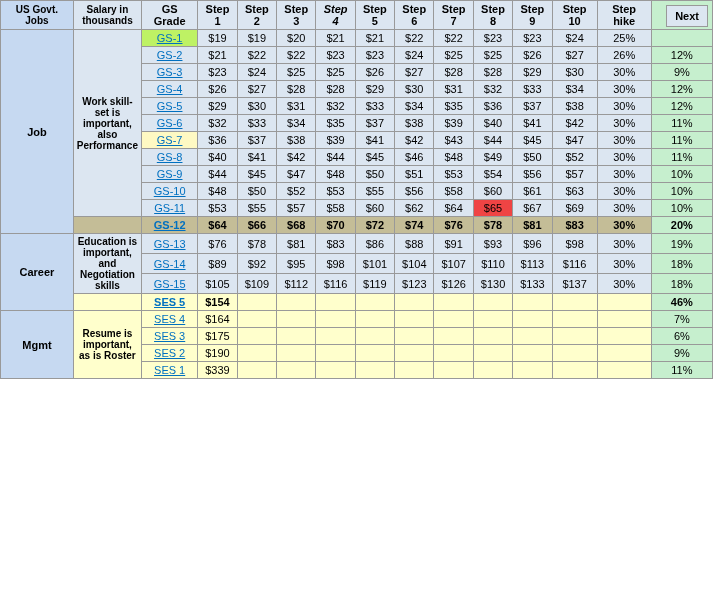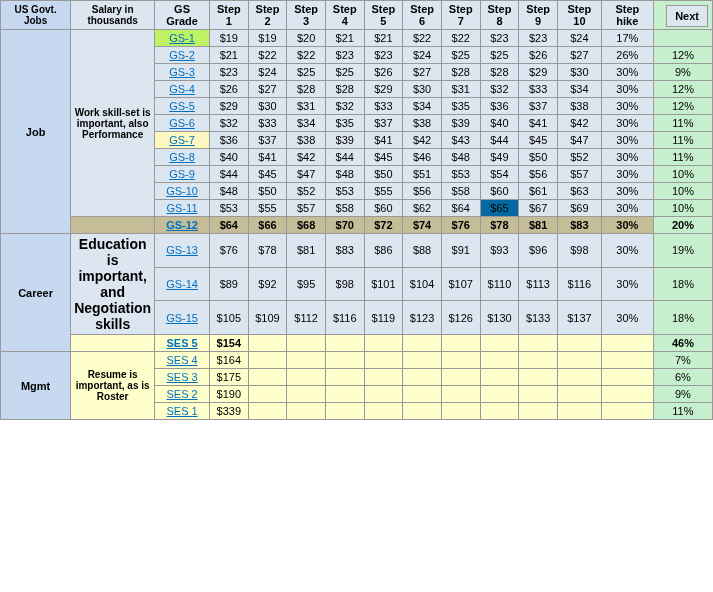--- a/index.html
+++ b/index.html
@@ -35,21 +35,21 @@
 
 <table class="outer-table">
   <thead>
     <tr class="header-row">
       <th style="background-color:#c6d9f1; font-size:10px;">US Govt. Jobs</th>
       <th style="background-color:#dce6f1; font-size:10px; width:65px;">Salary in thousands</th>
       <th style="background-color:#dce6f1;">GS Grade</th>
       <th style="background-color:#dce6f1;">Step 1</th>
       <th style="background-color:#dce6f1;text-align:center;">Step 2</th>
       <th style="background-color:#dce6f1;">Step 3</th>
-      <th style="background-color:#dce6f1;">Step 4</th>
+      <th style="background-color:#dce6f1;font-style:italic;">Step 4</th>
       <th style="background-color:#dce6f1;">Step 5</th>
       <th style="background-color:#dce6f1;">Step 6</th>
       <th style="background-color:#dce6f1;">Step 7</th>
       <th style="background-color:#dce6f1;">Step 8</th>
       <th style="background-color:#dce6f1;">Step 9</th>
       <th style="background-color:#dce6f1;">Step 10</th>
       <th style="background-color:#dce6f1;">Step hike</th>
       <th class="next-jump-header" style="background-color:#c6efce;">Next Jump</th>
     </tr>
   </thead>
@@ -61,21 +61,21 @@
         <td style="background-color: rgb(220, 230, 241);">$19</td>
         <td style="background-color: rgb(220, 230, 241);">$19</td>
         <td style="background-color: rgb(220, 230, 241);">$20</td>
         <td style="background-color: rgb(220, 230, 241);">$21</td>
         <td style="background-color: rgb(220, 230, 241);">$21</td>
         <td style="background-color: rgb(220, 230, 241);">$22</td>
         <td style="background-color: rgb(220, 230, 241);">$22</td>
         <td style="background-color: rgb(220, 230, 241);">$23</td>
         <td style="background-color: rgb(220, 230, 241);">$23</td>
         <td style="background-color: rgb(220, 230, 241);">$24</td>
-        <td style="background-color: rgb(220, 230, 241);">17%</td>
+        <td style="background-color: rgb(220, 230, 241);">25%</td>
         <td style="background-color: rgb(198, 239, 206);"></td>
       </tr>
       <tr>
         <td style="background-color: rgb(220, 230, 241);"><a class="gs-link" href="#">GS-2</a></td>
         <td style="background-color: rgb(220, 230, 241);">$21</td>
         <td style="background-color: rgb(220, 230, 241);">$22</td>
         <td style="background-color: rgb(220, 230, 241);">$22</td>
         <td style="background-color: rgb(220, 230, 241);">$23</td>
         <td style="background-color: rgb(220, 230, 241);">$23</td>
         <td style="background-color: rgb(220, 230, 241);">$24</td>
@@ -208,21 +208,21 @@
       </tr>
       <tr>
         <td style="background-color: rgb(220, 230, 241);"><a class="gs-link" href="#">GS-11</a></td>
         <td style="background-color: rgb(220, 230, 241);">$53</td>
         <td style="background-color: rgb(220, 230, 241);">$55</td>
         <td style="background-color: rgb(220, 230, 241);">$57</td>
         <td style="background-color: rgb(220, 230, 241);">$58</td>
         <td style="background-color: rgb(220, 230, 241);">$60</td>
         <td style="background-color: rgb(220, 230, 241);">$62</td>
         <td style="background-color: rgb(220, 230, 241);">$64</td>
-        <td style="background-color: #0369a1; text-align: center;">$65</td>
+        <td style="background-color: #ef4444; text-align: center;">$65</td>
         <td style="background-color: rgb(220, 230, 241);">$67</td>
         <td style="background-color: rgb(220, 230, 241);">$69</td>
         <td style="background-color: rgb(220, 230, 241);">30%</td>
         <td style="background-color: rgb(198, 239, 206);">10%</td>
       </tr>
       <tr>
         <td style="background-color: rgb(196, 189, 151); font-weight: bold;"></td>
         <td style="background-color: rgb(196, 189, 151); font-weight: bold;"><a class="gs-link" href="#">GS-12</a></td>
         <td style="background-color: rgb(196, 189, 151); font-weight: bold;">$64</td>
         <td style="background-color: rgb(196, 189, 151); font-weight: bold;">$66</td>
@@ -232,21 +232,21 @@
         <td style="background-color: rgb(196, 189, 151); font-weight: bold;">$74</td>
         <td style="background-color: rgb(196, 189, 151); font-weight: bold;">$76</td>
         <td style="background-color: rgb(196, 189, 151); font-weight: bold;">$78</td>
         <td style="background-color: rgb(196, 189, 151); font-weight: bold;">$81</td>
         <td style="background-color: rgb(196, 189, 151); font-weight: bold;">$83</td>
         <td style="background-color: rgb(196, 189, 151); font-weight: bold;">30%</td>
         <td style="background-color: rgb(198, 239, 206); font-weight: bold;">20%</td>
       </tr>
       <tr>
         <td rowspan="4" style="background-color: rgb(198, 217, 241); font-weight: bold; font-size: 11px;">Career</td>
-        <td rowspan="3" style="background-color: rgb(220, 230, 241); font-weight: bold; font-size: 14px;">Education is important, and Negotiation skills</td>
+        <td rowspan="3" style="background-color: rgb(220, 230, 241); font-weight: bold; font-size: 10px;">Education is important, and Negotiation skills</td>
         <td style="background-color: rgb(220, 230, 241);"><a class="gs-link" href="#">GS-13</a></td>
         <td style="background-color: rgb(220, 230, 241);">$76</td>
         <td style="background-color: rgb(220, 230, 241);">$78</td>
         <td style="background-color: rgb(220, 230, 241);">$81</td>
         <td style="background-color: rgb(220, 230, 241);">$83</td>
         <td style="background-color: rgb(220, 230, 241);">$86</td>
         <td style="background-color: rgb(220, 230, 241);">$88</td>
         <td style="background-color: rgb(220, 230, 241);">$91</td>
         <td style="background-color: rgb(220, 230, 241);">$93</td>
         <td style="background-color: rgb(220, 230, 241);">$96</td>

